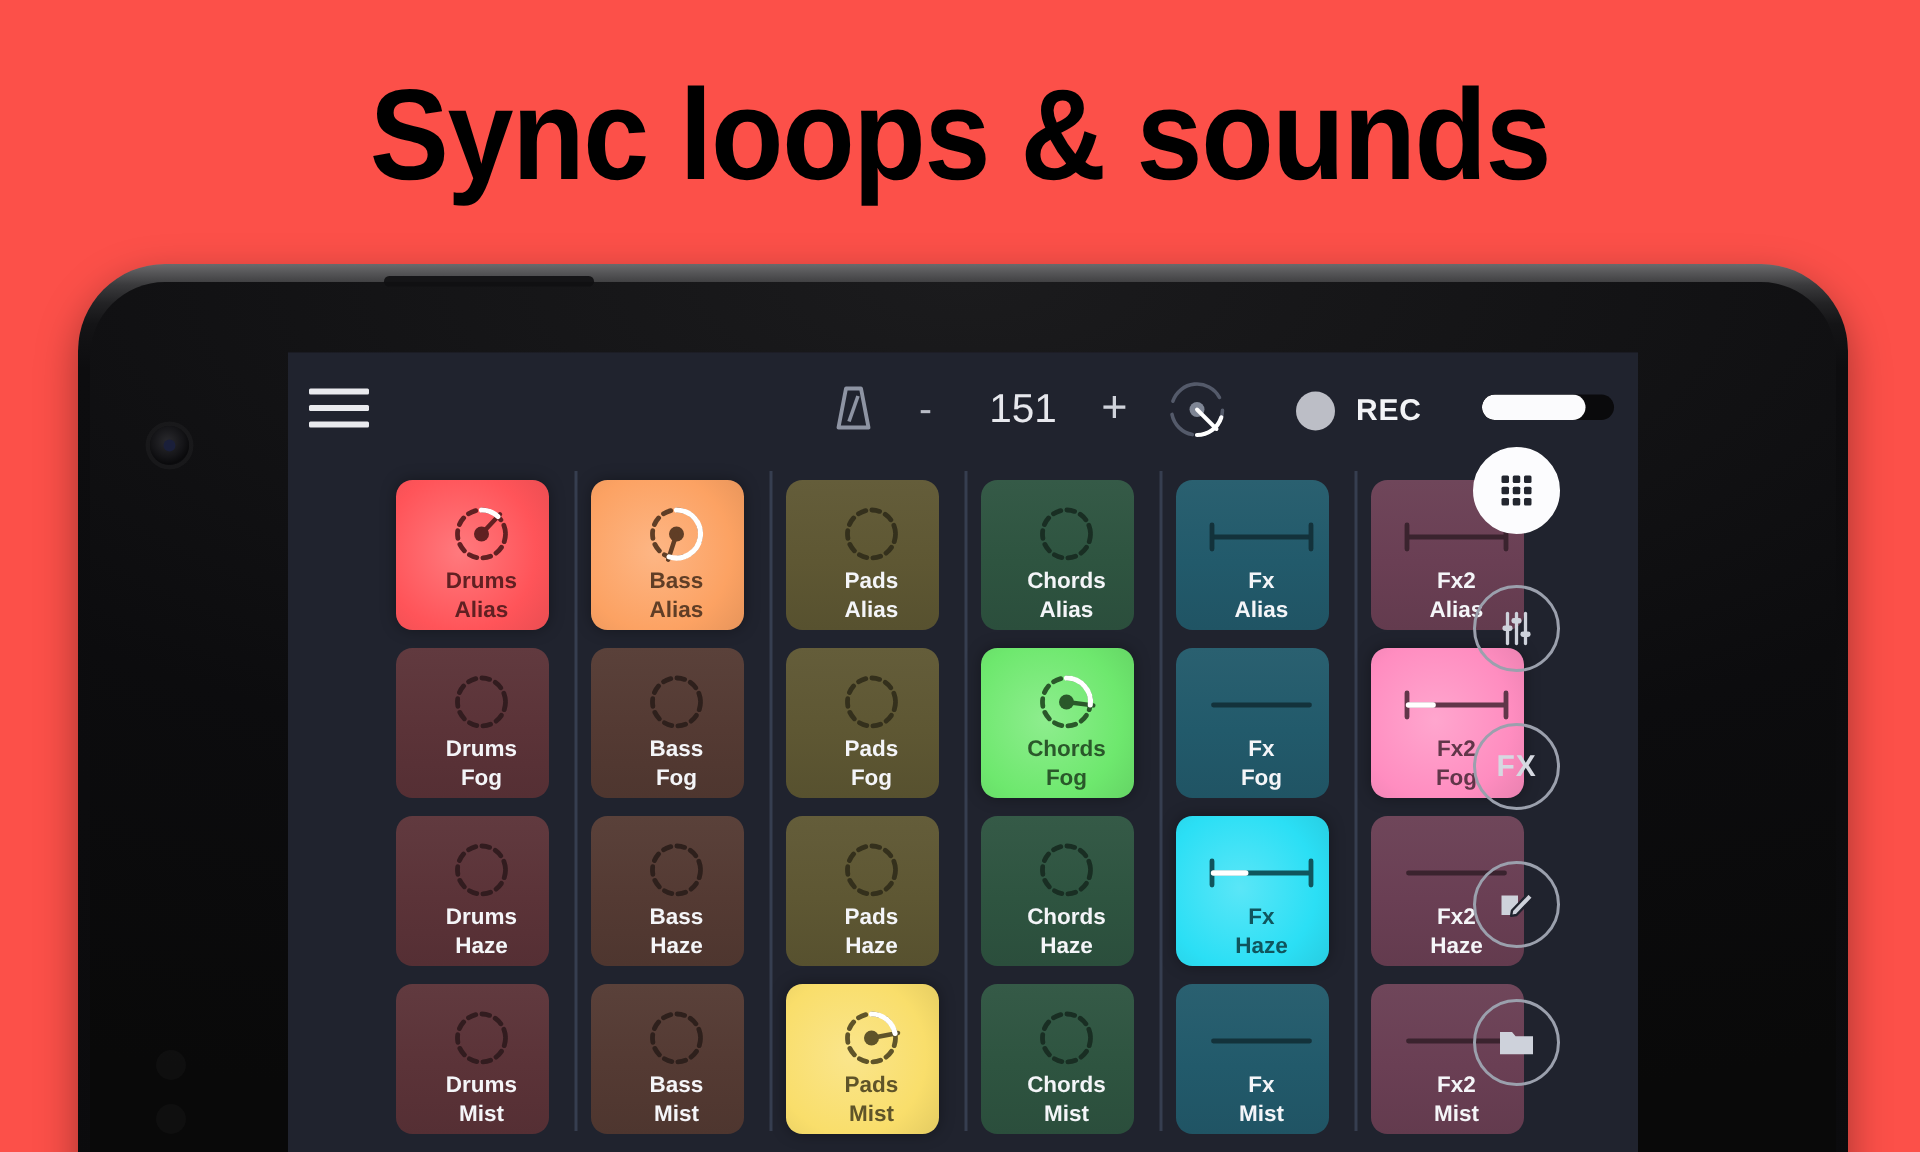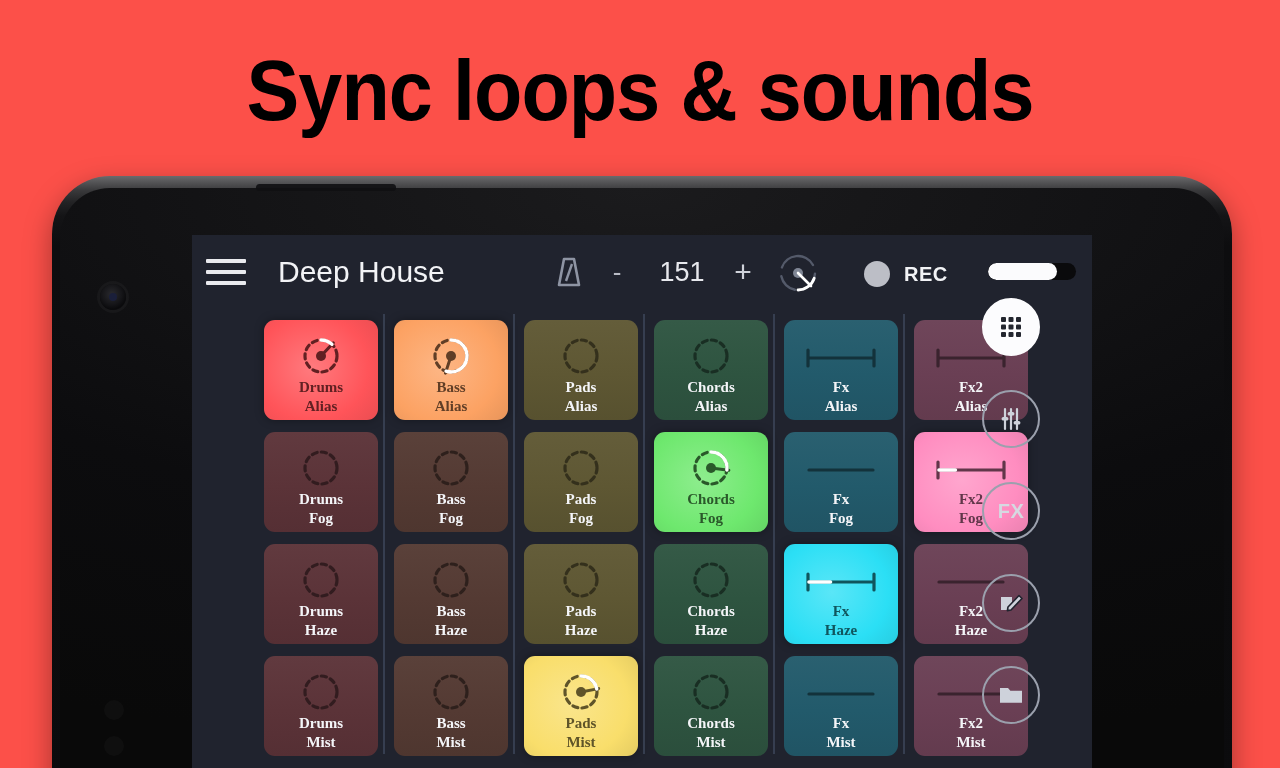--- a/index.html
+++ b/index.html
@@ -96,22 +96,22 @@
   #master-slider .fill{position:absolute;left:0;top:0;height:17px;border-radius:9px;background:#fbfbfd;}
 
   
   #grid{position:absolute;left:0;top:73px;width:900px;height:520px;}
   .col{
     position:absolute;top:0;width:130px;height:520px;
   }
   .colsep{position:absolute;top:6px;width:2px;height:440px;background:#3b4356;opacity:.85;}
 
   .pad{
-    position:absolute;left:8px;width:114px;height:100px;border-radius:11px;
-    cursor:pointer;overflow:hidden;font-family:Liberation Serif, serif;
+    position:absolute;left:8px;width:102px;height:100px;border-radius:11px;
+    cursor:pointer;overflow:hidden;
   }
   .pad .glyph{position:absolute;left:0;top:10px;width:114px;height:50px;}
   .pad .label{
     position:absolute;left:0;top:58px;width:114px;text-align:center;
     font-size:15px;font-weight:bold;line-height:19px;
   }
   .pad.active{box-shadow:0 0 10px rgba(0,0,0,.35);}
 
   
   #rail{position:absolute;left:782px;top:63px;width:80px;height:500px;}
@@ -139,21 +139,20 @@
     <div class="bdot" id="bdot2"></div>
 
     <div id="screen">
 
       <div id="topbar">
         <div id="hamburger">
           <i></i>
             <i></i>
             <i></i>
         </div>
-        <div id="song-title">Deep House</div>
 
         <div id="metronome">
           <svg width="34" height="34" viewBox="0 0 34 34">
             <path d="M12 4 L22 4 L27 30 L7 30 Z" fill="none" stroke="#8e94a3" stroke-width="2.6" stroke-linejoin="round"></path>
             <path d="M20 9 L14 26" fill="none" stroke="#8e94a3" stroke-width="2.4"></path>
           </svg>
         </div>
 
         <div id="bpm-minus">-</div>
         <div id="bpm-value">151</div>

